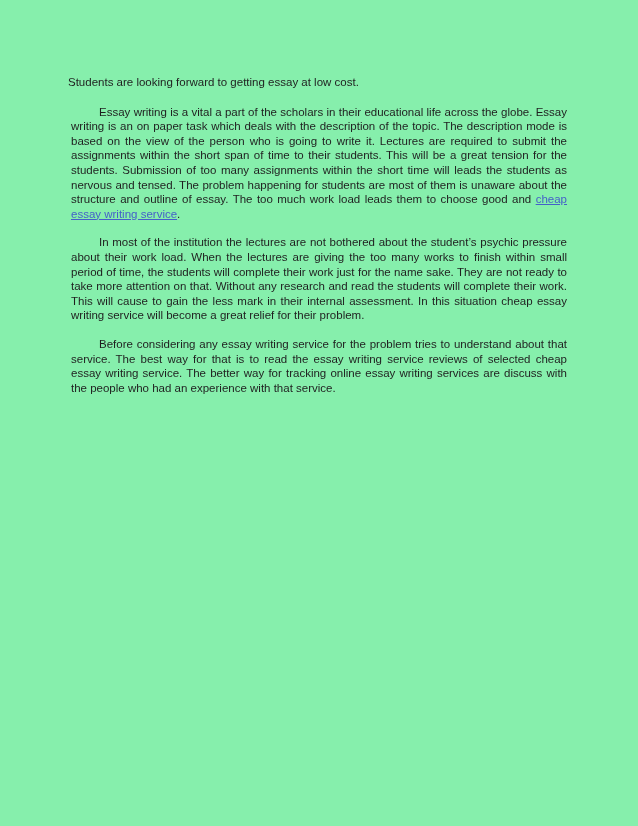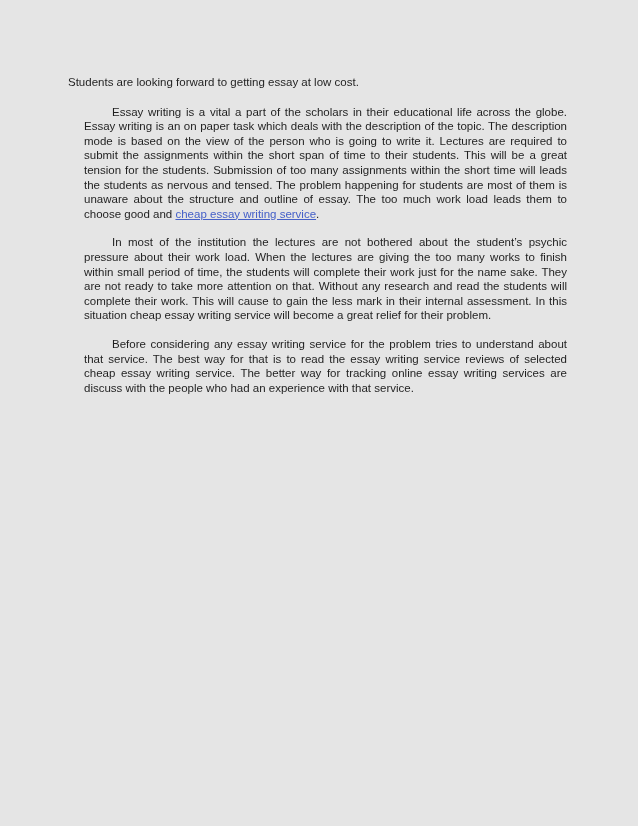--- a/index.html
+++ b/index.html
@@ -10,33 +10,33 @@
   body {
     width: 638px;
     height: 826px;
     overflow: hidden;
   }
   .page {
     box-sizing: border-box;
     width: 638px;
     height: 826px;
     padding: 75px 71px 0 68px;
-    background: #e5e5e5;
+    background: #86efac;
     font-family: "Liberation Sans", sans-serif;
     font-size: 11.5px;
     line-height: 14.6px;
     color: #1f1f1f;
   }
   p.intro {
     margin: 0 0 15px 0;
     text-align: left;
     text-indent: 0;
   }
   p.para {
-    margin: 0 0 14px 16px;
+    margin: 0 0 14px 3px;
     text-align: justify;
     text-indent: 28px;
   }
   a.doc-link {
     color: #4560c8;
     text-decoration: underline;
     cursor: pointer;
   }
 </style>
 </head>

